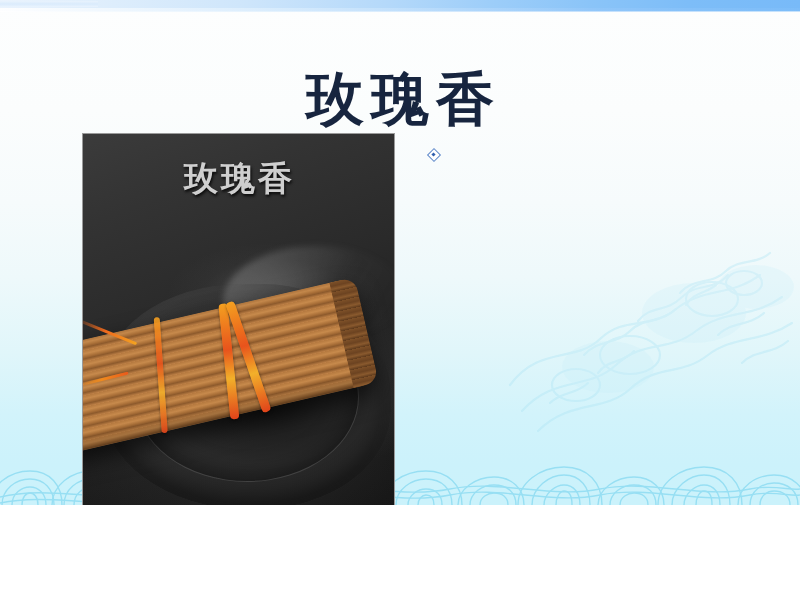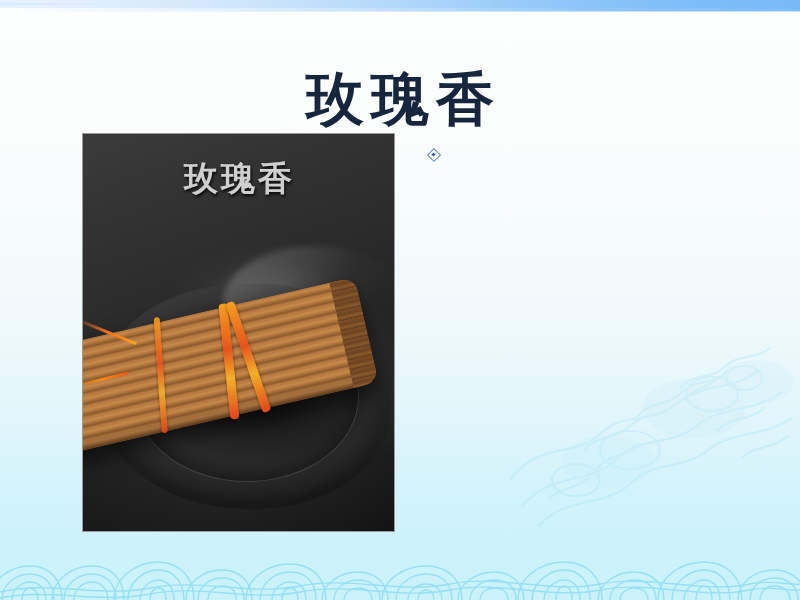--- a/index.html
+++ b/index.html
@@ -12,21 +12,21 @@
   }
   body {
     font-family: "Liberation Serif", "DejaVu Serif", serif;
     background: #ffffff;
   }
 
   
   .slide {
     position: relative;
     width: 800px;
-    height: 600px;
+    height: 505px;
     overflow: hidden;
     background: linear-gradient(to bottom,
                 #fdfefe 0%,
                 #fbfdfd 22%,
                 #f6fbfc 40%,
                 #eef9fb 55%,
                 #e0f6fa 70%,
                 #d2f3fb 82%,
                 #ccf2fb 92%,
                 #cbf2fb 100%);

